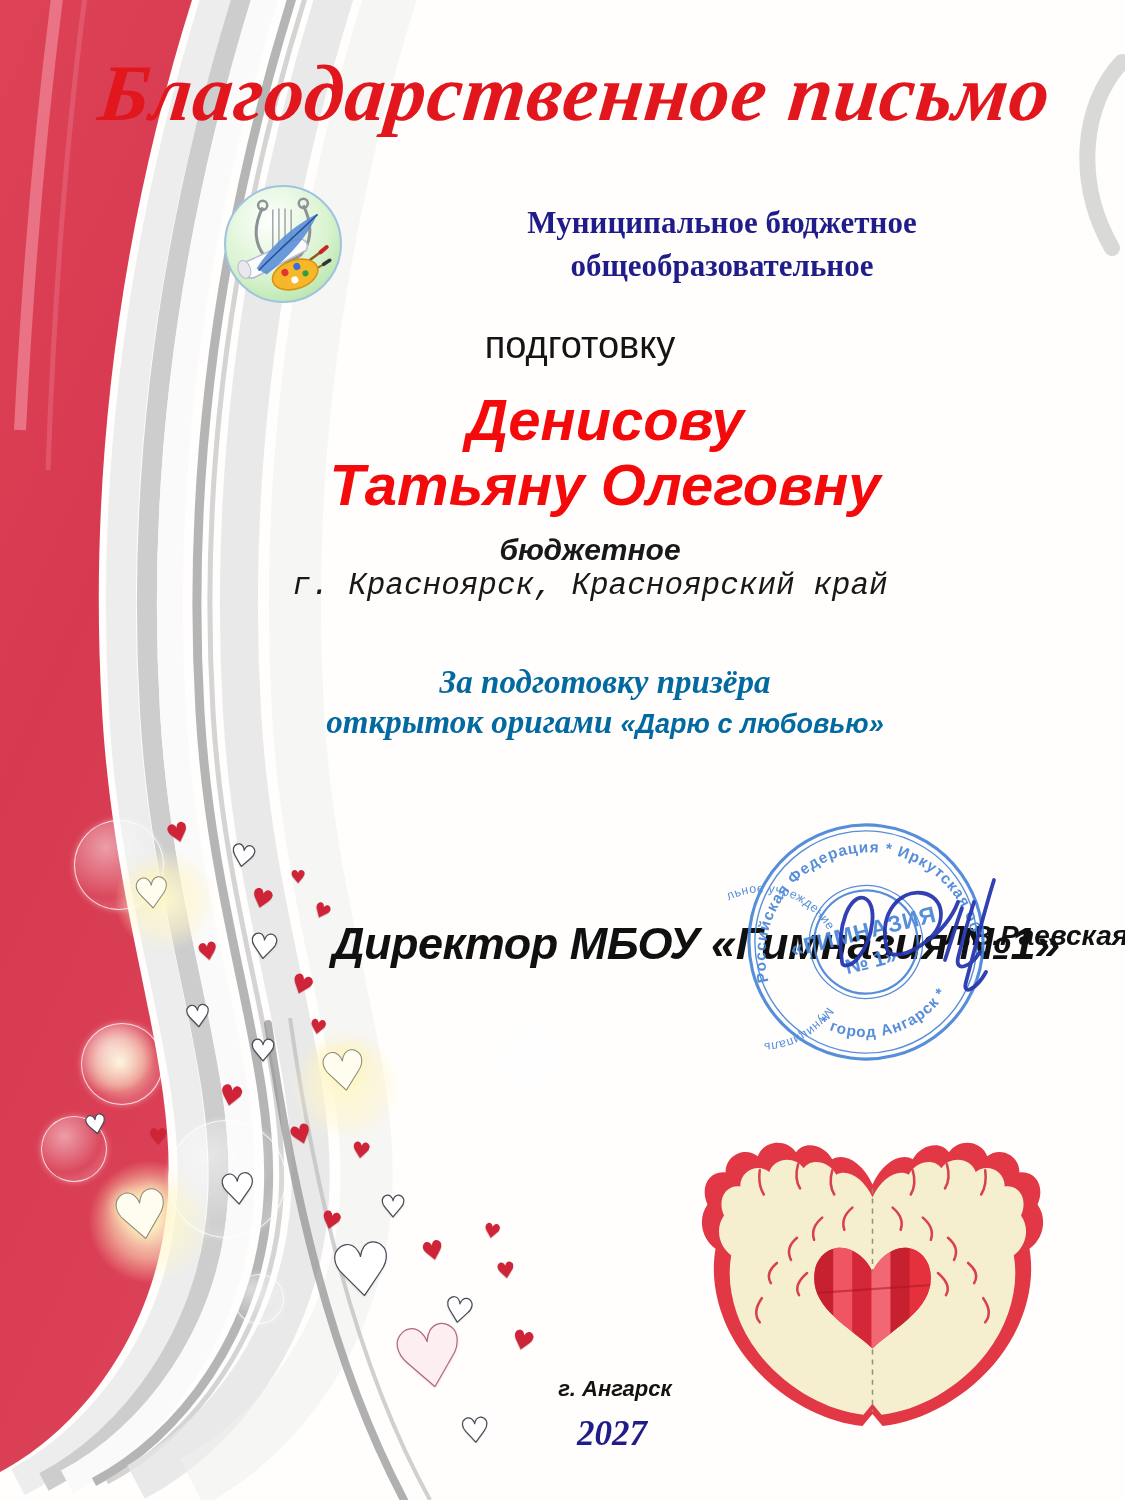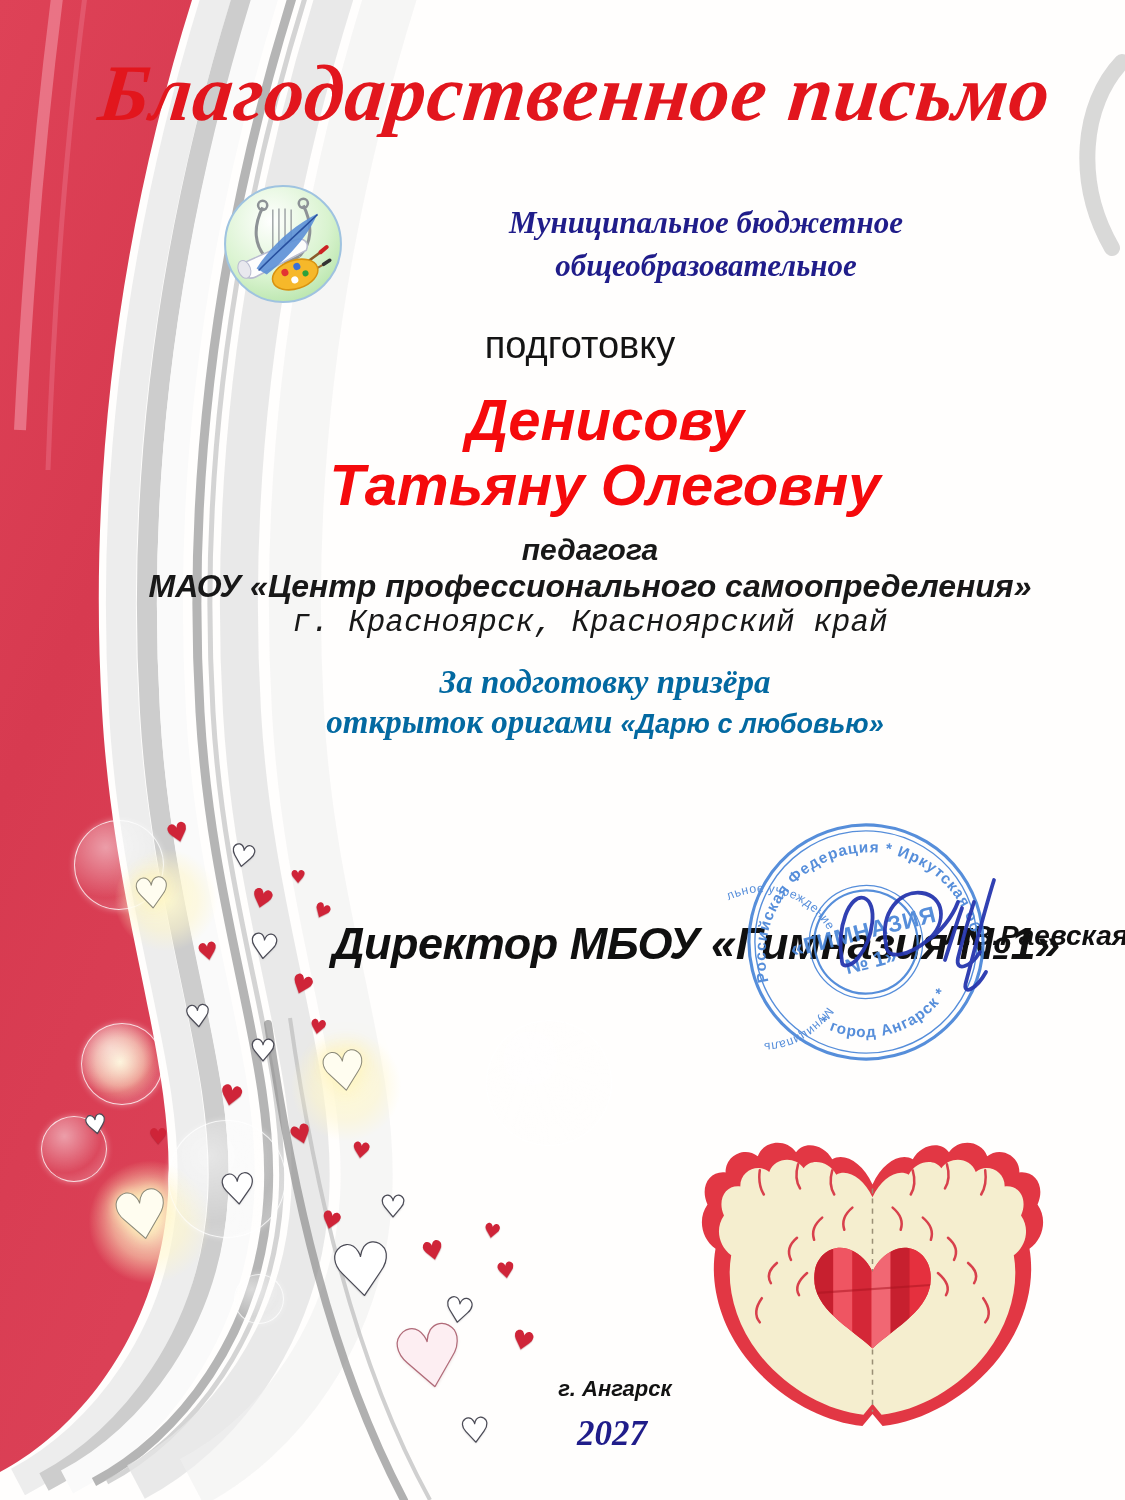--- a/index.html
+++ b/index.html
@@ -17,22 +17,22 @@
       background:radial-gradient(circle at 35% 30%, rgba(255,255,255,.5), rgba(255,255,255,.06) 60%, rgba(255,255,255,.35));
       box-shadow:0 0 6px rgba(255,255,255,.4);}
   .sparkle{position:absolute;border-radius:50%;
       background:radial-gradient(circle, rgba(255,250,212,.95), rgba(255,246,200,.5) 42%, rgba(255,246,200,0) 70%);}
 
   .layer-text{position:absolute;left:0;top:0;width:1125px;height:1500px;z-index:3;}
   .title{position:absolute;top:48px;left:70px;width:1010px;text-align:center;
       font-family:"Liberation Serif",serif;font-style:italic;font-weight:bold;
       font-size:80px;color:#e2161d;letter-spacing:1px;transform:skewX(-6deg);}
   .logo{position:absolute;left:222px;top:183px;width:122px;height:122px;}
-  .org{position:absolute;left:358px;top:202px;width:696px;text-align:center;
-      font-family:"Liberation Serif",serif;font-style:italic;font-weight:bold;
+  .org{position:absolute;left:374px;top:202px;width:696px;text-align:center;
+      font-family:"Liberation Serif",serif;font-weight:bold;
       font-size:31px;line-height:1.38;color:#201d8a;}
   .thanks{position:absolute;left:180px;top:324px;width:800px;text-align:center;
       font-size:38px;color:#141414;}
   .recipient{position:absolute;left:80px;top:388px;width:1050px;text-align:center;
       font-style:italic;font-weight:bold;font-size:58px;line-height:1.12;color:#f50a0c;}
   .details{position:absolute;left:90px;top:533px;width:1000px;text-align:center;
       color:#181818;line-height:1.16;}
   .details .role{font-style:italic;font-weight:bold;font-size:30px;}
   .details .org2{font-style:italic;font-weight:bold;font-size:32px;}
   .details .loc{font-style:italic;font-weight:normal;font-size:31px;font-family:Liberation Mono, monospace;}
@@ -175,22 +175,21 @@
     </div>
 
     <div class="thanks">подготовку</div>
 
     <div class="recipient">
       <div>Денисову</div>
       <div>Татьяну Олеговну</div>
     </div>
 
     <div class="details">
-      <div class="role">педагога</div>
-      <div class="org2">МАОУ «Центр профессионального самоопределения»</div>
+      <div class="role">бюджетное</div>
       <div class="loc">г. Красноярск, Красноярский край</div>
     </div>
 
     <div class="reason">
       <div>За подготовку призёра</div>
       <div><span>открыток оригами </span><span class="hl">«Дарю с любовью»</span></div>
     </div>
 
     <div class="sign-label">Директор МБОУ «Гимназия №1»</div>
     <div class="sign-name">Л.В.Раевская</div>

